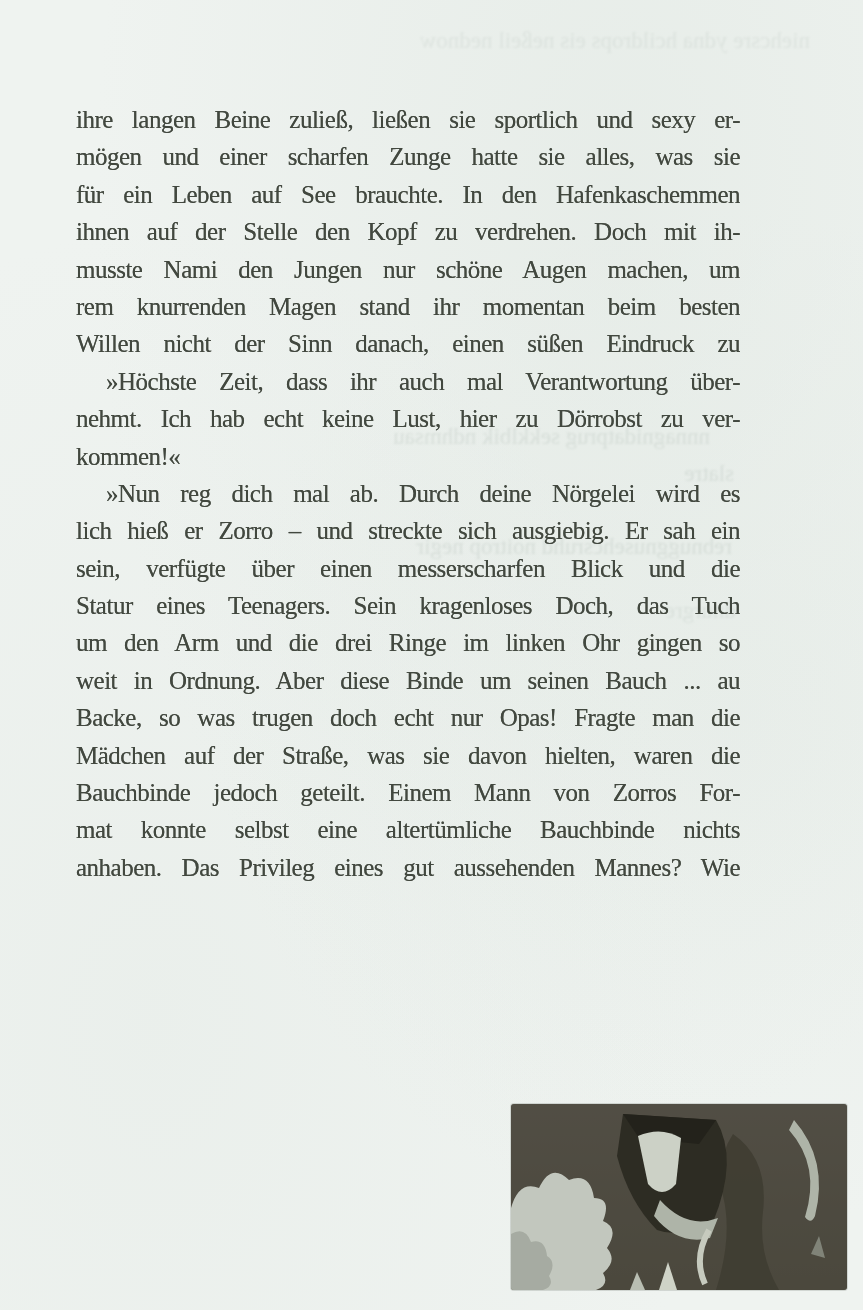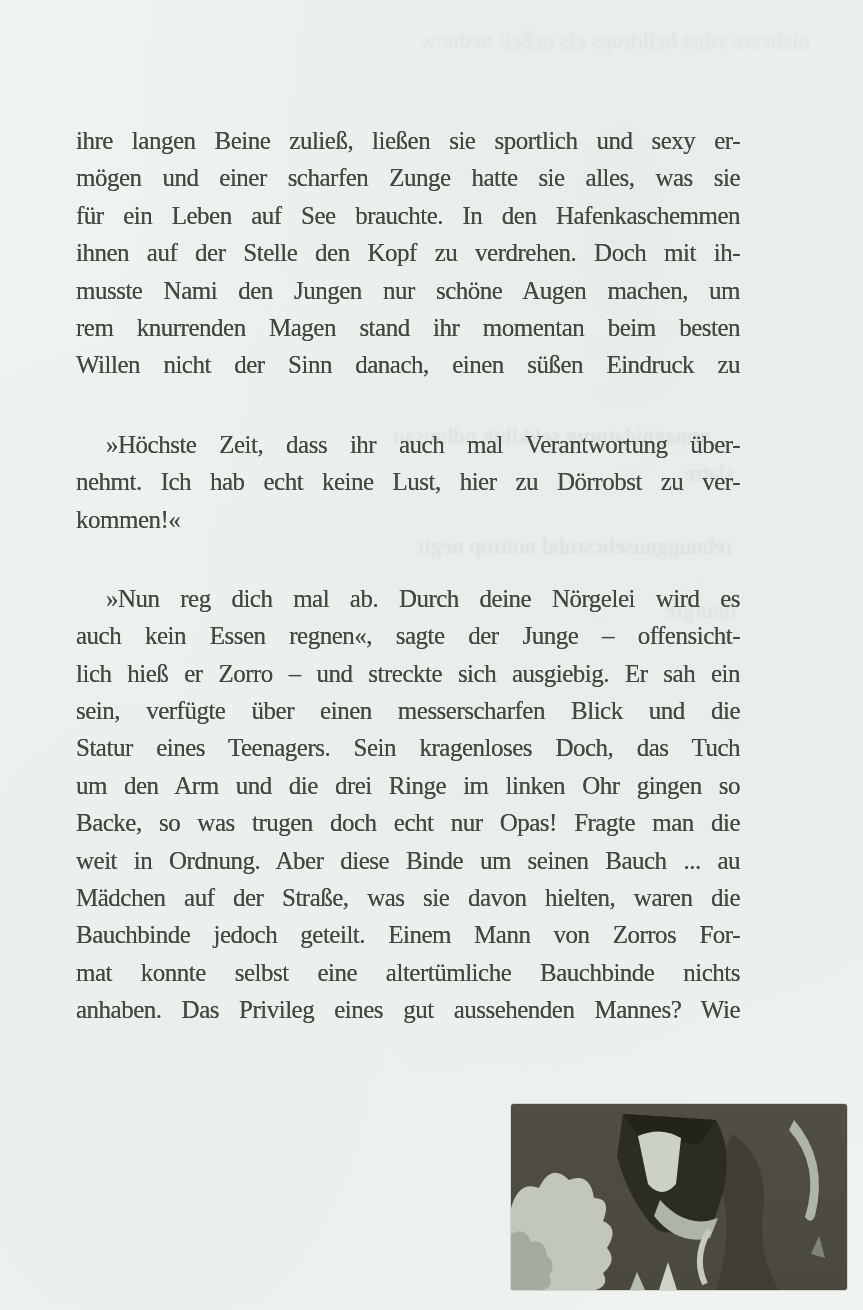--- a/index.html
+++ b/index.html
@@ -9,36 +9,36 @@
     background-color:#eff3f0;
     background-image:
       radial-gradient(ellipse at 72% 15%, rgba(221,229,223,.45), transparent 60%),
       radial-gradient(ellipse at 18% 78%, rgba(225,232,227,.35), transparent 55%),
       radial-gradient(ellipse at 85% 55%, rgba(222,230,224,.30), transparent 50%);
     overflow:hidden;
     font-family:"Liberation Serif","DejaVu Serif",serif;
   }
   .text-block{
     position:absolute;
-    left:76px;top:122px;width:664px;
+    left:76px;top:101px;width:664px;
     color:#42483f;
   }
   .para{margin:0;padding:0;}
   .line{
     font-size:25px;
     line-height:37.4px;
     max-height:37.4px;
     overflow:hidden;
     letter-spacing:-0.5px;
     text-align:justify;
     text-align-last:justify;
     text-shadow:0 0 .6px rgba(60,66,58,.75);
     white-space:normal;
   }
-  .line.indent{padding-left:30px;margin-top:42px;}
+  .line.indent{padding-left:30px;}
   .line.para-end{text-align-last:left;}
   .ghost{
     position:absolute;
     font-size:23px;
     color:#6d7f74;
     opacity:.14;
     filter:blur(1.1px);
     transform:scaleX(-1);
     white-space:nowrap;
     overflow:hidden;
@@ -79,27 +79,26 @@
         <div class="line">rem knurrenden Magen stand ihr momentan beim besten</div>
         <div class="line">Willen nicht der Sinn danach, einen süßen Eindruck zu</div>
       </div>
       <div class="para">
         <div class="line indent">»Höchste Zeit, dass ihr auch mal Verantwortung über-</div>
         <div class="line">nehmt. Ich hab echt keine Lust, hier zu Dörrobst zu ver-</div>
         <div class="line para-end">kommen!«</div>
       </div>
       <div class="para">
         <div class="line indent">»Nun reg dich mal ab. Durch deine Nörgelei wird es</div>
-        <div class="line">auch kein Essen regnen«, sagte der Junge – offensicht-</div>
         <div class="line">lich hieß er Zorro – und streckte sich ausgiebig. Er sah ein</div>
         <div class="line">sein, verfügte über einen messerscharfen Blick und die</div>
         <div class="line">Statur eines Teenagers. Sein kragenloses Doch, das Tuch</div>
         <div class="line">um den Arm und die drei Ringe im linken Ohr gingen so</div>
+        <div class="line">weit in Ordnung. Aber diese Binde um seinen Bauch ... au</div>
         <div class="line">Backe, so was trugen doch echt nur Opas! Fragte man die</div>
-        <div class="line">weit in Ordnung. Aber diese Binde um seinen Bauch ... au</div>
         <div class="line">Mädchen auf der Straße, was sie davon hielten, waren die</div>
         <div class="line">Bauchbinde jedoch geteilt. Einem Mann von Zorros For-</div>
         <div class="line">mat konnte selbst eine altertümliche Bauchbinde nichts</div>
         <div class="line">anhaben. Das Privileg eines gut aussehenden Mannes? Wie</div>
       </div>
     </div>
 
   <div class="figure">
     <svg viewBox="0 0 336 186" preserveAspectRatio="none">
       <defs>

